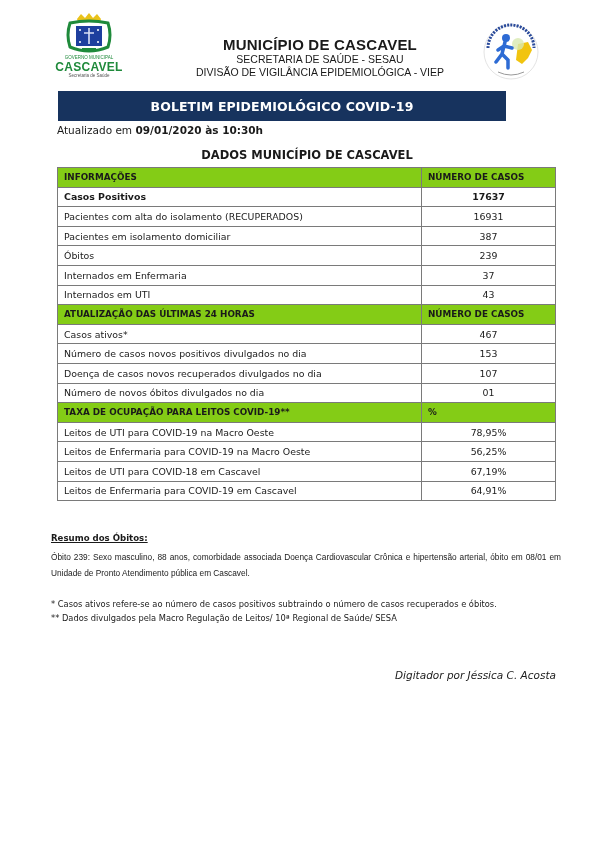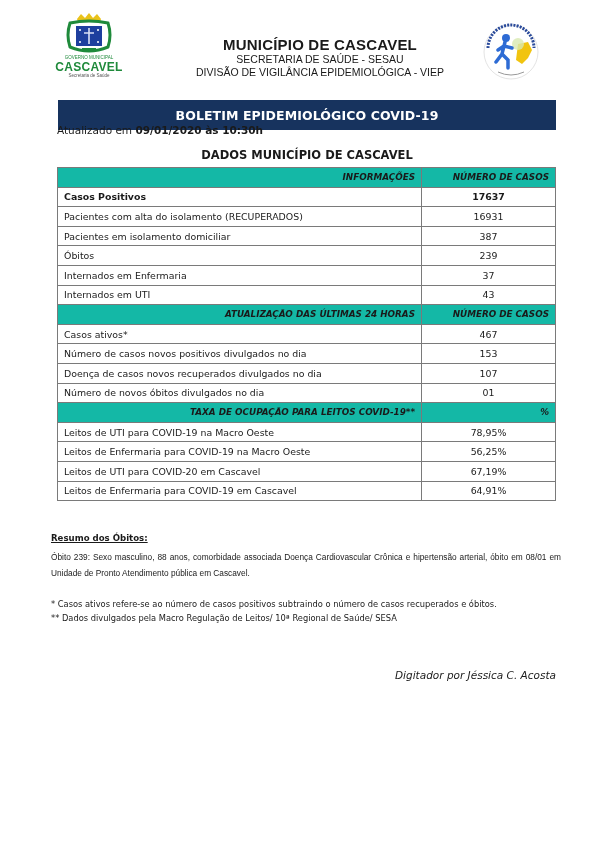--- a/index.html
+++ b/index.html
@@ -7,35 +7,35 @@
          font-family: "Liberation Sans", "DejaVu Sans", sans-serif; color: #1a1a1a; }
 
   .logo-left { position: absolute; left: 42px; top: 13px; width: 78px; height: 66px; margin-left: 8px; }
   .logo-right { position: absolute; left: 478px; top: 22px; width: 66px; height: 60px; }
 
   .hdr { position: absolute; left: 170px; width: 300px; text-align: center; }
   .hdr-title { top: 36px; font-size: 15px; font-weight: bold; letter-spacing: 0.2px; }
   .hdr-sub1 { top: 53px; font-size: 10.5px; }
   .hdr-sub2 { top: 66px; font-size: 10.5px; }
 
-  .banner { position: absolute; left: 58px; top: 91px; width: 498px; height: 30px;
+  .banner { position: absolute; left: 58px; top: 91px; width: 448px; height: 30px;
             background: #17335e; color: #fff; font-weight: bold; font-size: 12.5px;
             display: flex; align-items: center; justify-content: center;
-            font-family: "DejaVu Sans", sans-serif; letter-spacing: 0.1px; margin-top: 9px; }
+            font-family: "DejaVu Sans", sans-serif; letter-spacing: 0.1px; }
   .updated { position: absolute; left: 57px; top: 124px; font-size: 10.5px;
              font-family: "DejaVu Sans", sans-serif; }
   .updated b { font-weight: bold; }
   .section-title { position: absolute; left: 0; width: 614px; top: 148px; text-align: center;
                    font-size: 11.5px; font-weight: bold; font-family: "DejaVu Sans", sans-serif; }
 
   table.data { position: absolute; left: 57px; top: 167px; width: 499px; border-collapse: collapse;
                font-family: "DejaVu Sans", sans-serif; font-size: 9.4px; }
   table.data td { border: 1px solid #7a7a7a; height: 19.6px; padding: 0 6px; box-sizing: border-box; }
   table.data td.val { width: 134px; text-align: center; }
-  table.data tr.head td { background: #14b8a6; font-weight: bold; text-align: right; font-size: 8.8px; font-style: italic; }
+  table.data tr.head td { background: #84cc16; font-weight: bold; text-align: left; font-size: 8.8px; }
   table.data tr.bold td { font-weight: bold; }
 
   .resumo-title { position: absolute; left: 51px; top: 533px; font-size: 8.6px; font-weight: bold;
                   text-decoration: underline; font-family: "DejaVu Sans", sans-serif; }
   .resumo-text { position: absolute; left: 51px; top: 549px; width: 510px; font-size: 8.3px; line-height: 16px;
                  font-family: Liberation Sans, sans-serif; text-align: justify; }
 
   .notes { position: absolute; left: 51px; top: 597px; font-size: 8.3px; line-height: 14px;
            font-family: "DejaVu Sans", sans-serif; }
   .notes div { white-space: nowrap; }
@@ -147,21 +147,21 @@
     </tr>
     <tr>
       <td>Leitos de UTI para COVID-19 na Macro Oeste</td>
       <td class="val">78,95%</td>
     </tr>
     <tr>
       <td>Leitos de Enfermaria para COVID-19 na Macro Oeste</td>
       <td class="val">56,25%</td>
     </tr>
     <tr>
-      <td>Leitos de UTI para COVID-20 em Cascavel</td>
+      <td>Leitos de UTI para COVID-18 em Cascavel</td>
       <td class="val">67,19%</td>
     </tr>
     <tr>
       <td>Leitos de Enfermaria para COVID-19 em Cascavel</td>
       <td class="val">64,91%</td>
     </tr>
   </tbody>
 </table>
 
 <div class="resumo-title">Resumo dos Óbitos:</div>

